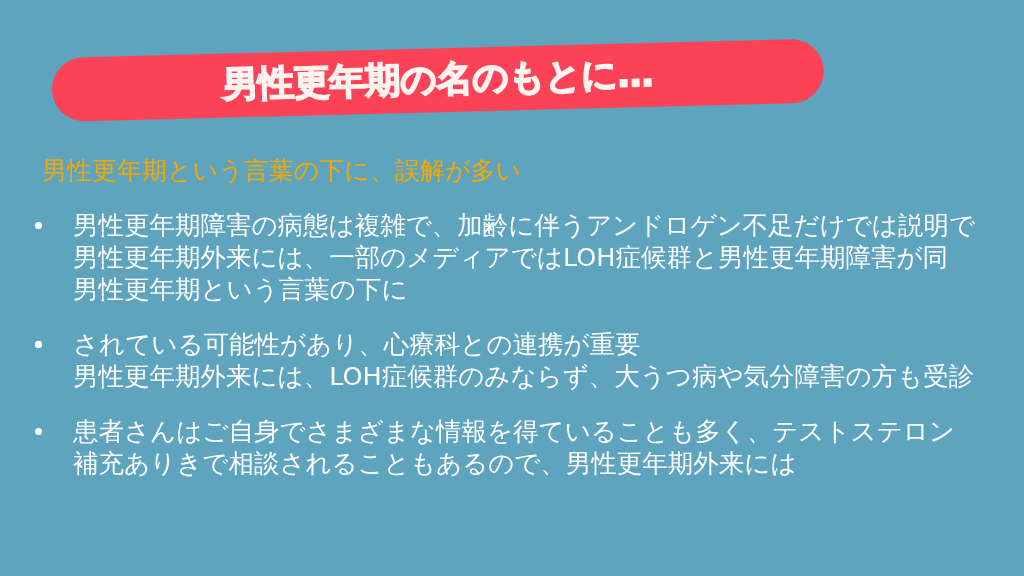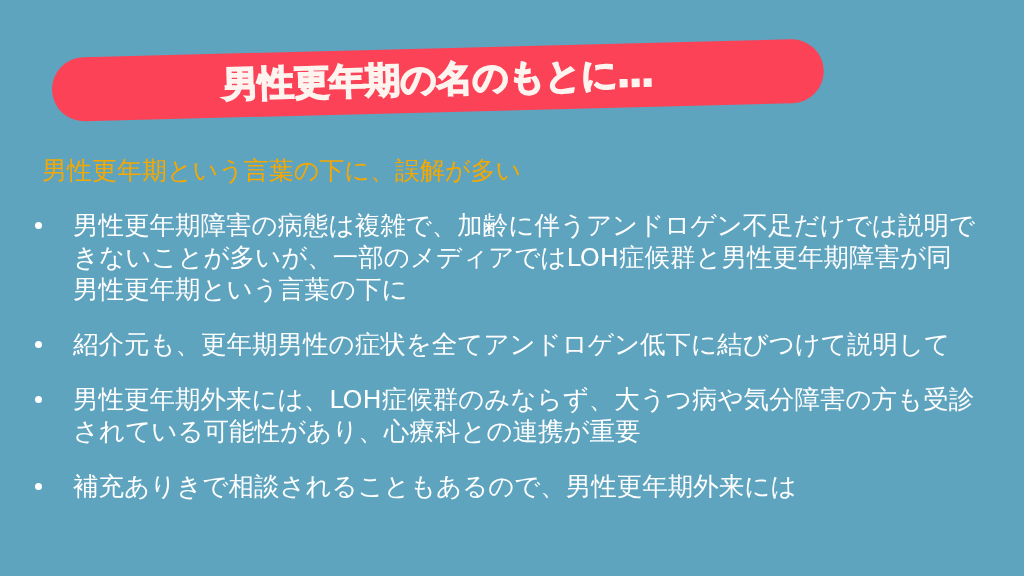--- a/index.html
+++ b/index.html
@@ -106,42 +106,42 @@
   <div class="content">
 
     <div class="subtitle">男性更年期という言葉の下に、誤解が多い</div>
 
     <ul class="bullet-list">
 
       <li class="bullet-item">
         <span class="dot"></span>
         <span class="bullet-text">
           <span class="line">男性更年期障害の病態は複雑で、加齢に伴うアンドロゲン不足だけでは説明で</span>
-          <span class="line">きないことが多いが、一部のメディアではLOH症候群と男性更年期障害が同</span>
+          <span class="line">男性更年期外来には、一部のメディアではLOH症候群と男性更年期障害が同</span>
           <span class="line">男性更年期という言葉の下に</span>
         </span>
       </li>
 
       <li class="bullet-item">
         <span class="dot"></span>
         <span class="bullet-text">
-          <span class="line">紹介元も、更年期男性の症状を全てアンドロゲン低下に結びつけて説明して</span>
         </span>
       </li>
 
       <li class="bullet-item">
         <span class="dot"></span>
         <span class="bullet-text">
+          <span class="line">されている可能性があり、心療科との連携が重要</span>
           <span class="line">男性更年期外来には、LOH症候群のみならず、大うつ病や気分障害の方も受診</span>
-          <span class="line">されている可能性があり、心療科との連携が重要</span>
         </span>
       </li>
 
       <li class="bullet-item">
         <span class="dot"></span>
         <span class="bullet-text">
+          <span class="line">患者さんはご自身でさまざまな情報を得ていることも多く、テストステロン</span>
           <span class="line">補充ありきで相談されることもあるので、男性更年期外来には</span>
         </span>
       </li>
 
     </ul>
   </div>
 </div>
 
 </body></html>

